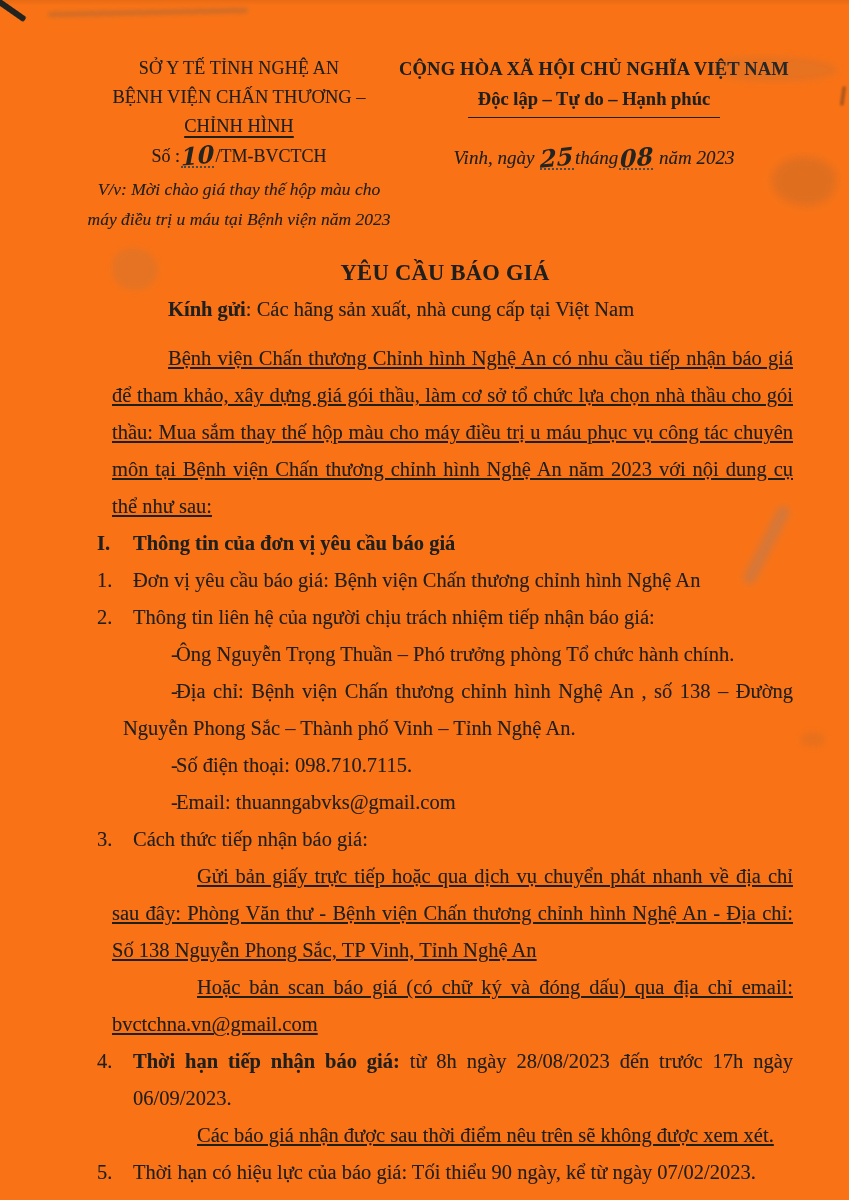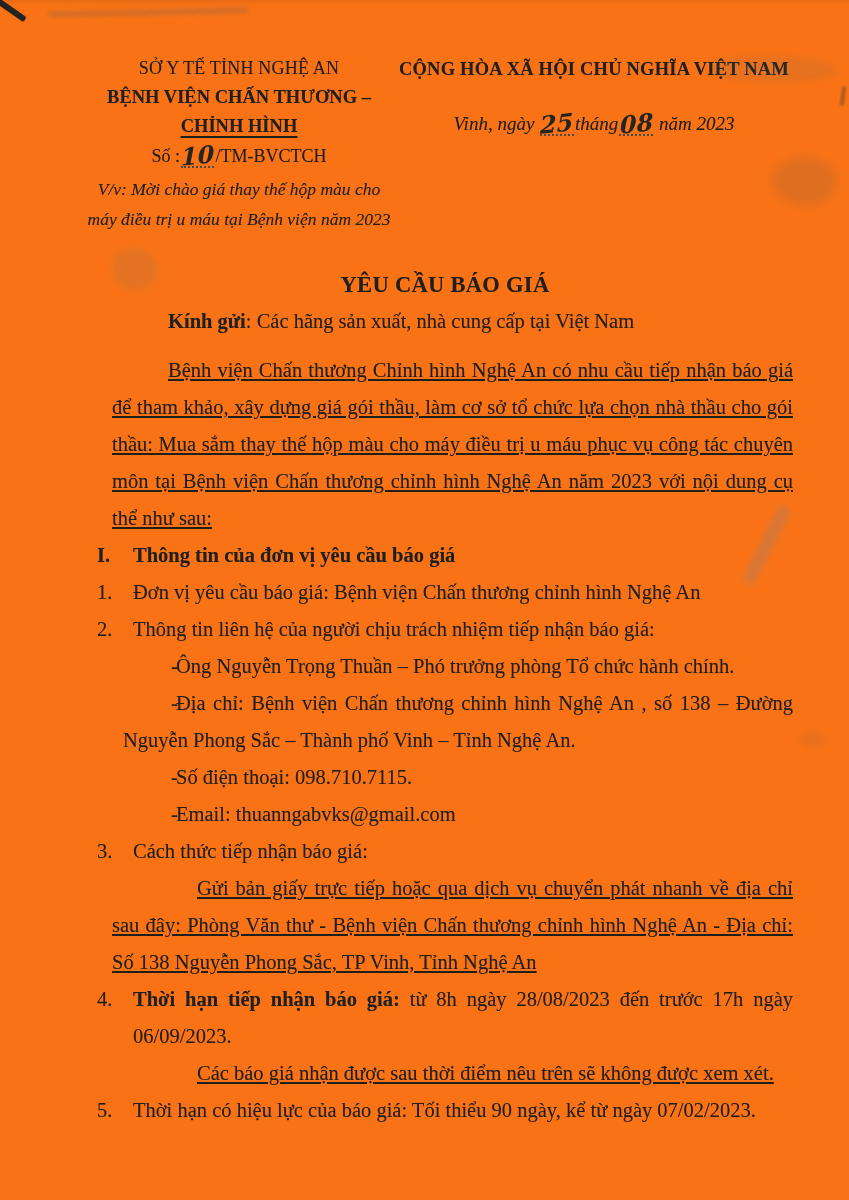--- a/index.html
+++ b/index.html
@@ -19,21 +19,21 @@
     text-shadow: 0 0 0.6px rgba(30,30,30,0.35);
     overflow: hidden;
   }
   
   .letterhead { display: flex; align-items: flex-start; }
   .issuer {
     width: 312px; margin-left: -14px;
     text-align: center; line-height: 29px; font-size: 18px;
   }
   .issuer .dept { letter-spacing: 0.2px; }
-  .issuer .org { font-weight: bold; font-size: 18.5px; }
+  .issuer .org { font-weight: normal; font-size: 18.5px; }
   .issuer .org.u span {
     text-decoration: underline;
     text-underline-offset: 4px;
     text-decoration-thickness: 1.5px;
   }
   .doc-no { font-size: 18px; margin-top: 1px; }
   .subject {
     font-style: italic; font-size: 17.5px;
     line-height: 30px; margin-top: 3px; text-align: center;
   }
@@ -56,21 +56,21 @@
     display: inline-block;
     font-family: "DejaVu Serif", serif;
     font-style: italic; font-weight: 600; font-size: 24px;
     color: #242420;
     transform: rotate(-6deg) skewX(-6deg);
     position: relative; top: 2px;
     text-shadow: none;
   }
   
   .title {
-    margin: 32px 0 0; text-align: center;
+    margin: 20px 0 0; text-align: center;
     font-size: 22.5px; font-weight: bold; line-height: 37px;
     letter-spacing: 0.3px;
   }
   .body-text { font-size: 20.5px; line-height: 37px; }
   .para { margin: 0 0 0 15px; text-indent: 56px; text-align: justify; text-decoration: underline; }
   .para.deep { text-indent: 85px; }
   .salutation { margin-left: 15px; text-indent: 56px; }
   .salutation b { font-weight: bold; }
   .intro { margin-top: 12px; }
   .li { display: flex; }
@@ -145,20 +145,21 @@
       <div class="dept">SỞ Y TẾ TỈNH NGHỆ AN</div>
       <div class="org">BỆNH VIỆN CHẤN THƯƠNG –</div>
       <div class="org u"><span>CHỈNH HÌNH</span></div>
       <div class="doc-no">
         <span>Số :</span><span class="hw-slot narrow"><span class="hw">10</span></span><span>/TM-BVCTCH</span>
       </div>
       <div class="subject">V/v: Mời chào giá thay thế hộp màu cho máy điều trị u máu tại Bệnh viện năm 2023</div>
     </div>
     <div class="national-block">
       <div class="national-l1">CỘNG HÒA XÃ HỘI CHỦ NGHĨA VIỆT NAM</div>
+      <div class="national-l2"><span class="u-wrap">Độc lập – Tự do – Hạnh phúc</span></div>
       <div class="place-date">
         <span>Vinh, ngày</span>
         <span class="hw-slot"><span class="hw">25</span></span><span>tháng</span><span class="hw-slot"><span class="hw">08</span></span>
         <span>năm 2023</span>
       </div>
     </div>
   </div>
 
   <div class="title">YÊU CẦU BÁO GIÁ</div>
 
@@ -191,20 +192,21 @@
 
     <p class="sub"><span class="dash">-</span><span>Email: thuanngabvks@gmail.com</span></p>
 
     <div class="li">
       <span class="num">3.</span>
       <span class="txt">Cách thức tiếp nhận báo giá:</span>
     </div>
 
     <p class="para deep">Gửi bản giấy trực tiếp hoặc qua dịch vụ chuyển phát nhanh về địa chỉ sau đây: Phòng Văn thư - Bệnh viện Chấn thương chỉnh hình Nghệ An - Địa chỉ: Số 138 Nguyễn Phong Sắc, TP Vinh, Tỉnh Nghệ An</p>
 
+    <p class="para deep">Hoặc bản scan báo giá (có chữ ký và đóng dấu) qua địa chỉ email: bvctchna.vn@gmail.com</p>
 
     <div class="li">
       <span class="num">4.</span>
       <span class="txt"><b>Thời hạn tiếp nhận báo giá:</b> <span>từ 8h ngày 28/08/2023 đến trước 17h ngày 06/09/2023.</span></span>
     </div>
 
     <p class="para deep">Các báo giá nhận được sau thời điểm nêu trên sẽ không được xem xét.</p>
 
     <div class="li">
       <span class="num">5.</span>

